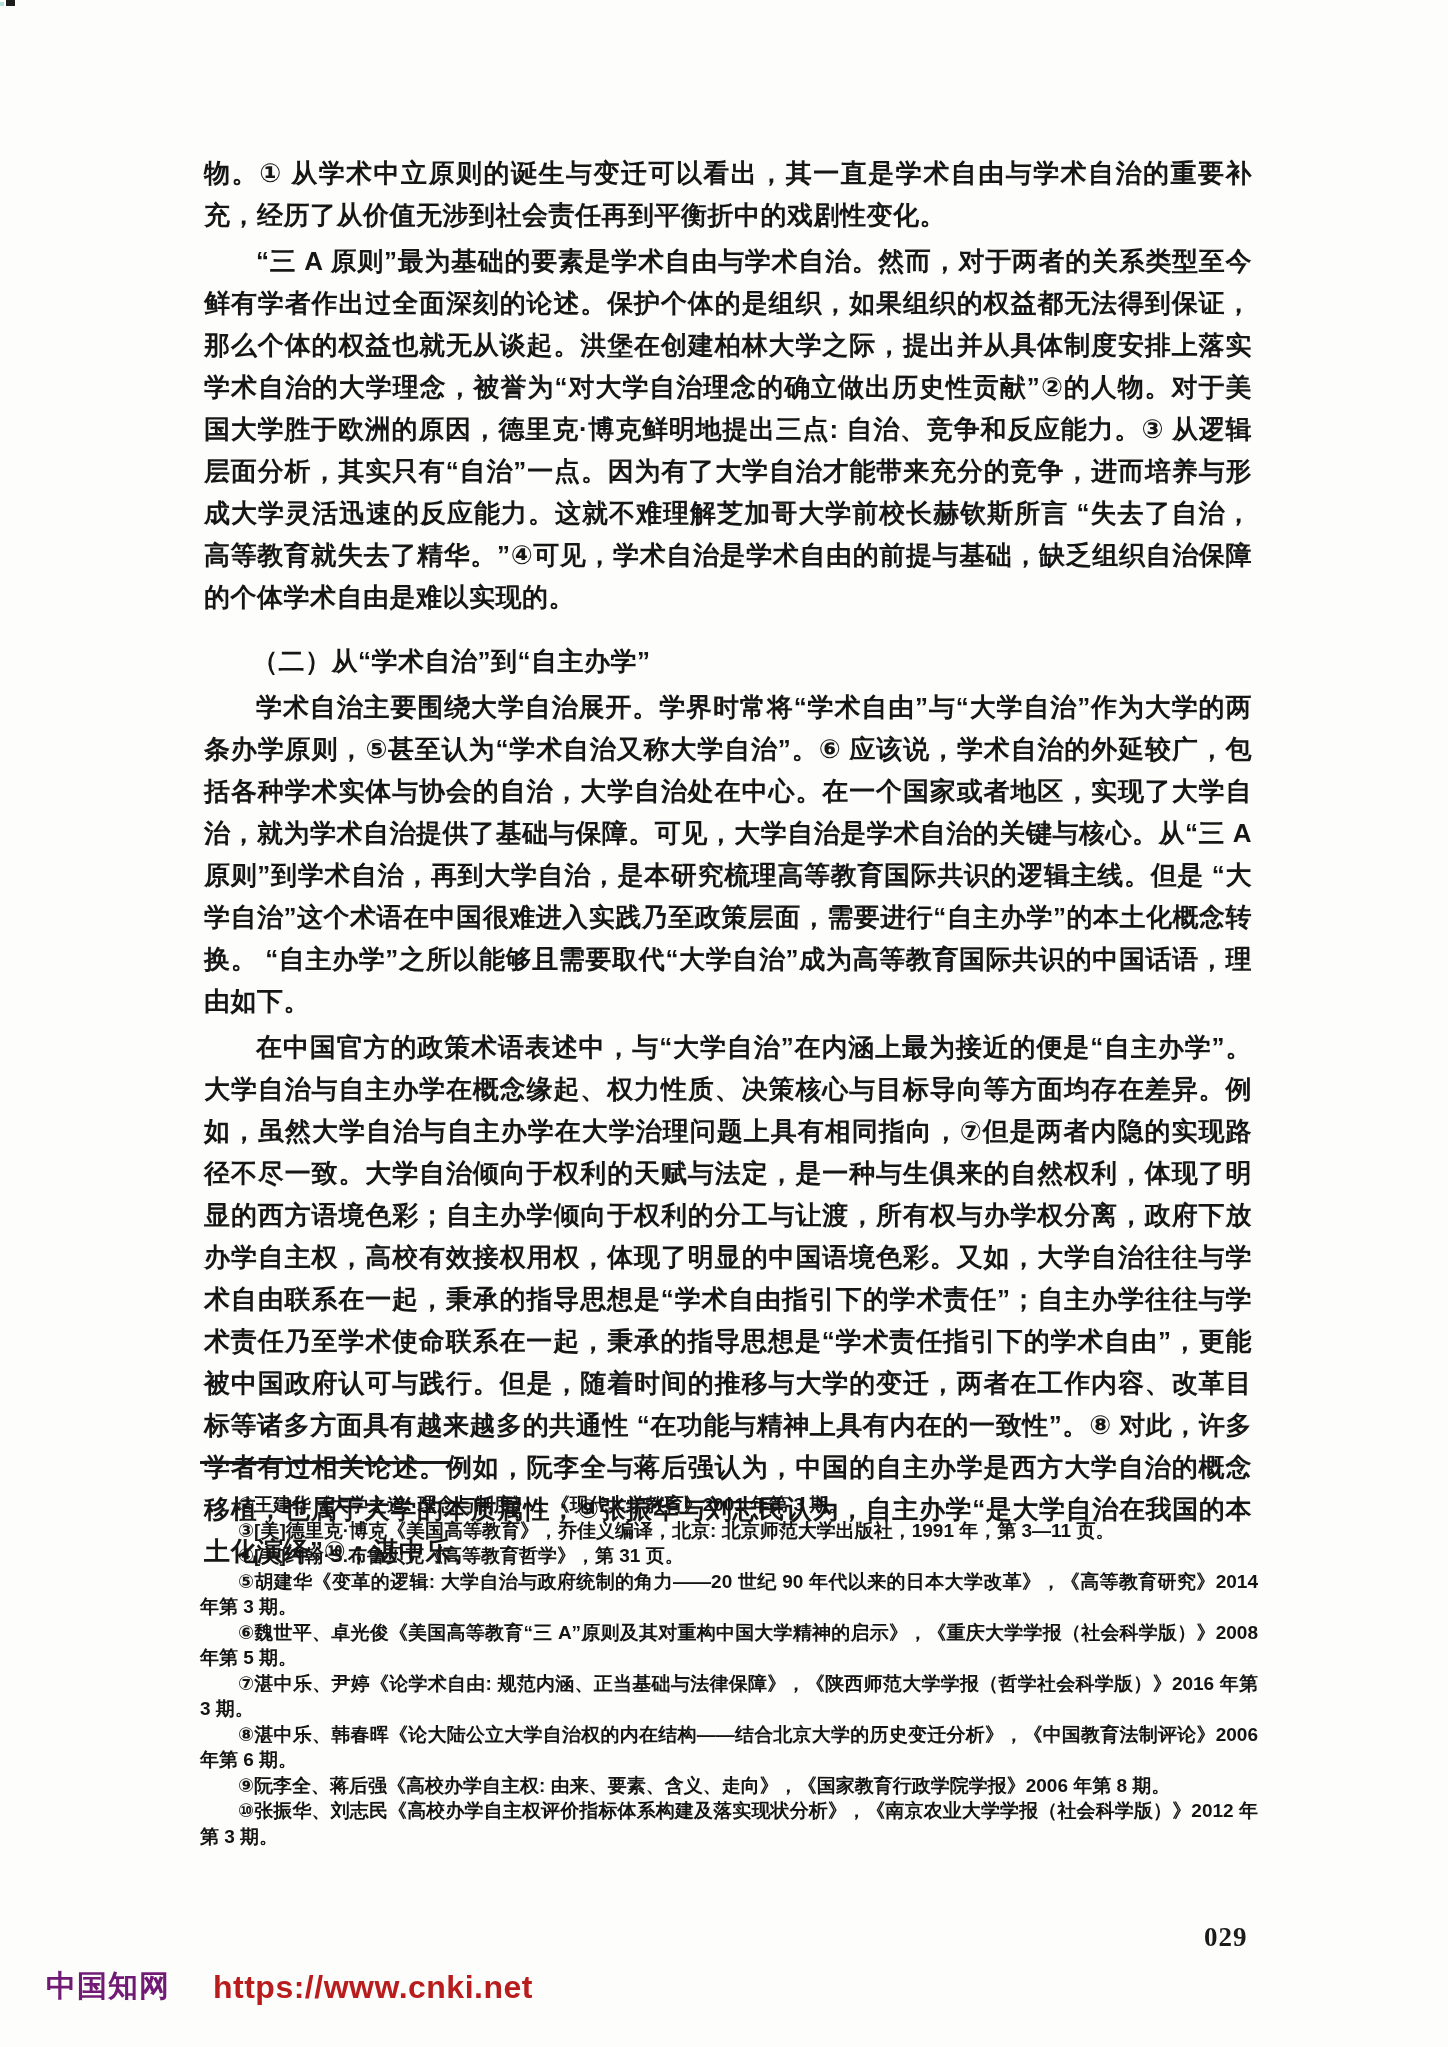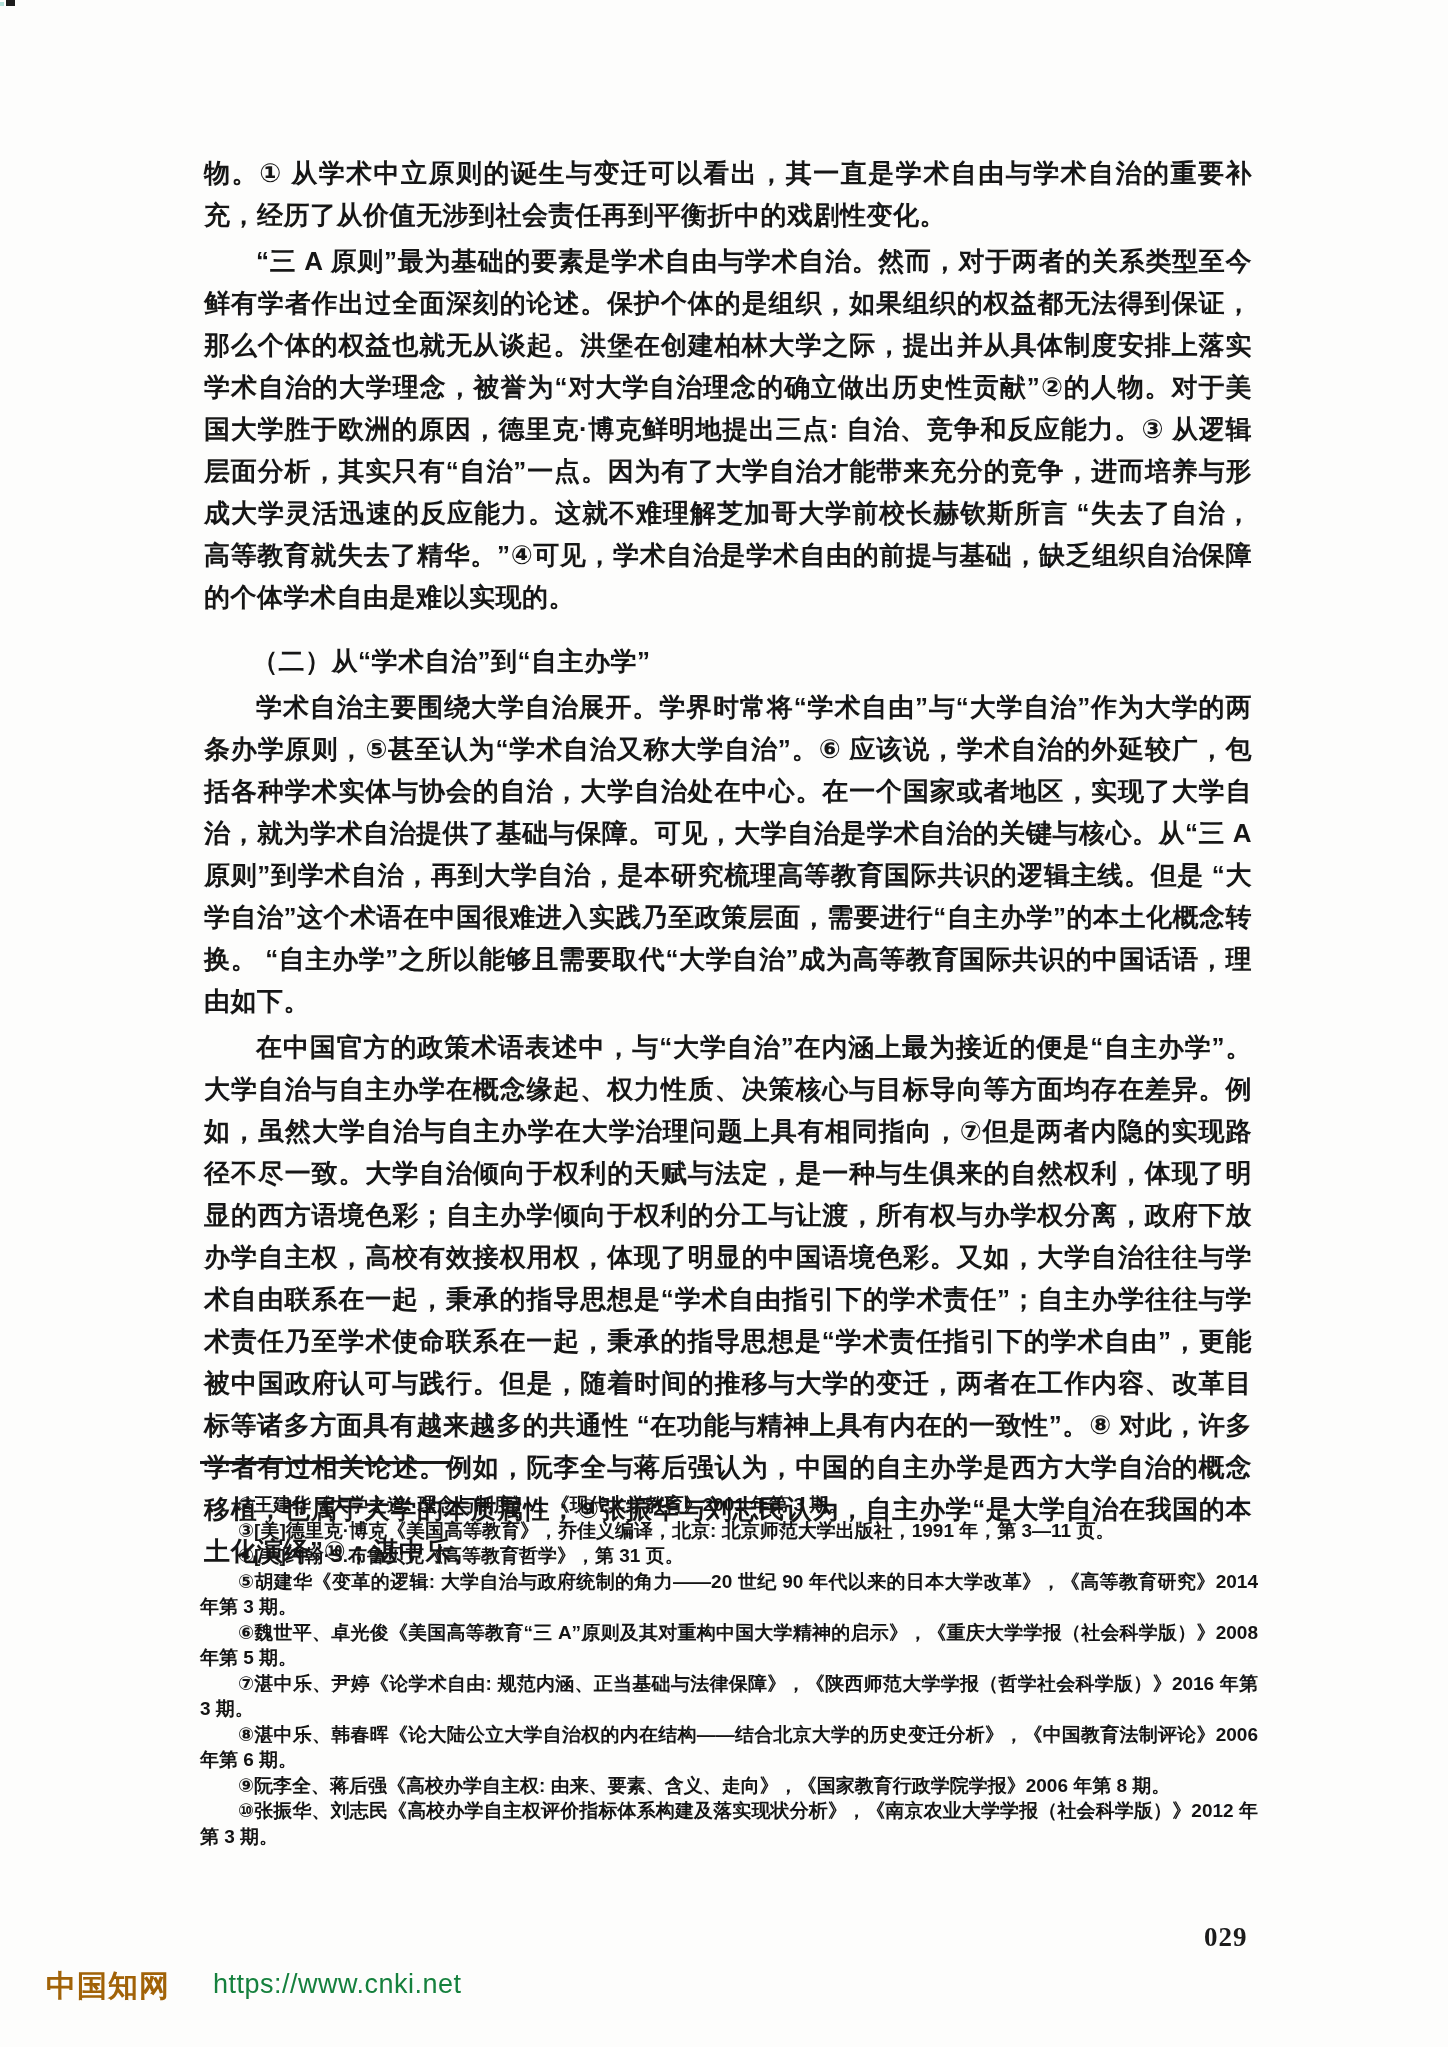--- a/index.html
+++ b/index.html
@@ -41,25 +41,25 @@
 
   .page-number{
     position:absolute;left:1204px;top:1922px;
     font-family:"Liberation Serif","DejaVu Serif",serif;
     font-size:27px;font-weight:700;color:#1b1b1b;letter-spacing:1px;
   }
 
   .cnki-footer{position:absolute;left:0;top:1966px;width:100%;height:60px;}
   .cnki-brand{
     position:absolute;left:46px;top:0;
-    font-size:30px;font-weight:600;color:#a16207;letter-spacing:1px;
+    font-size:30px;font-weight:600;color:#701a75;letter-spacing:1px;
   }
   .cnki-url{
     position:absolute;left:213px;top:3px;
-    font-size:27px;font-weight:400;color:#15803d;letter-spacing:.5px;
+    font-size:32px;font-weight:700;color:#b91c1c;letter-spacing:.5px;
   }
 </style>
 </head>
 <body>
 
 <div class="page">
 
   <div class="artifact-a"></div>
   <div class="artifact-b"></div>
 

